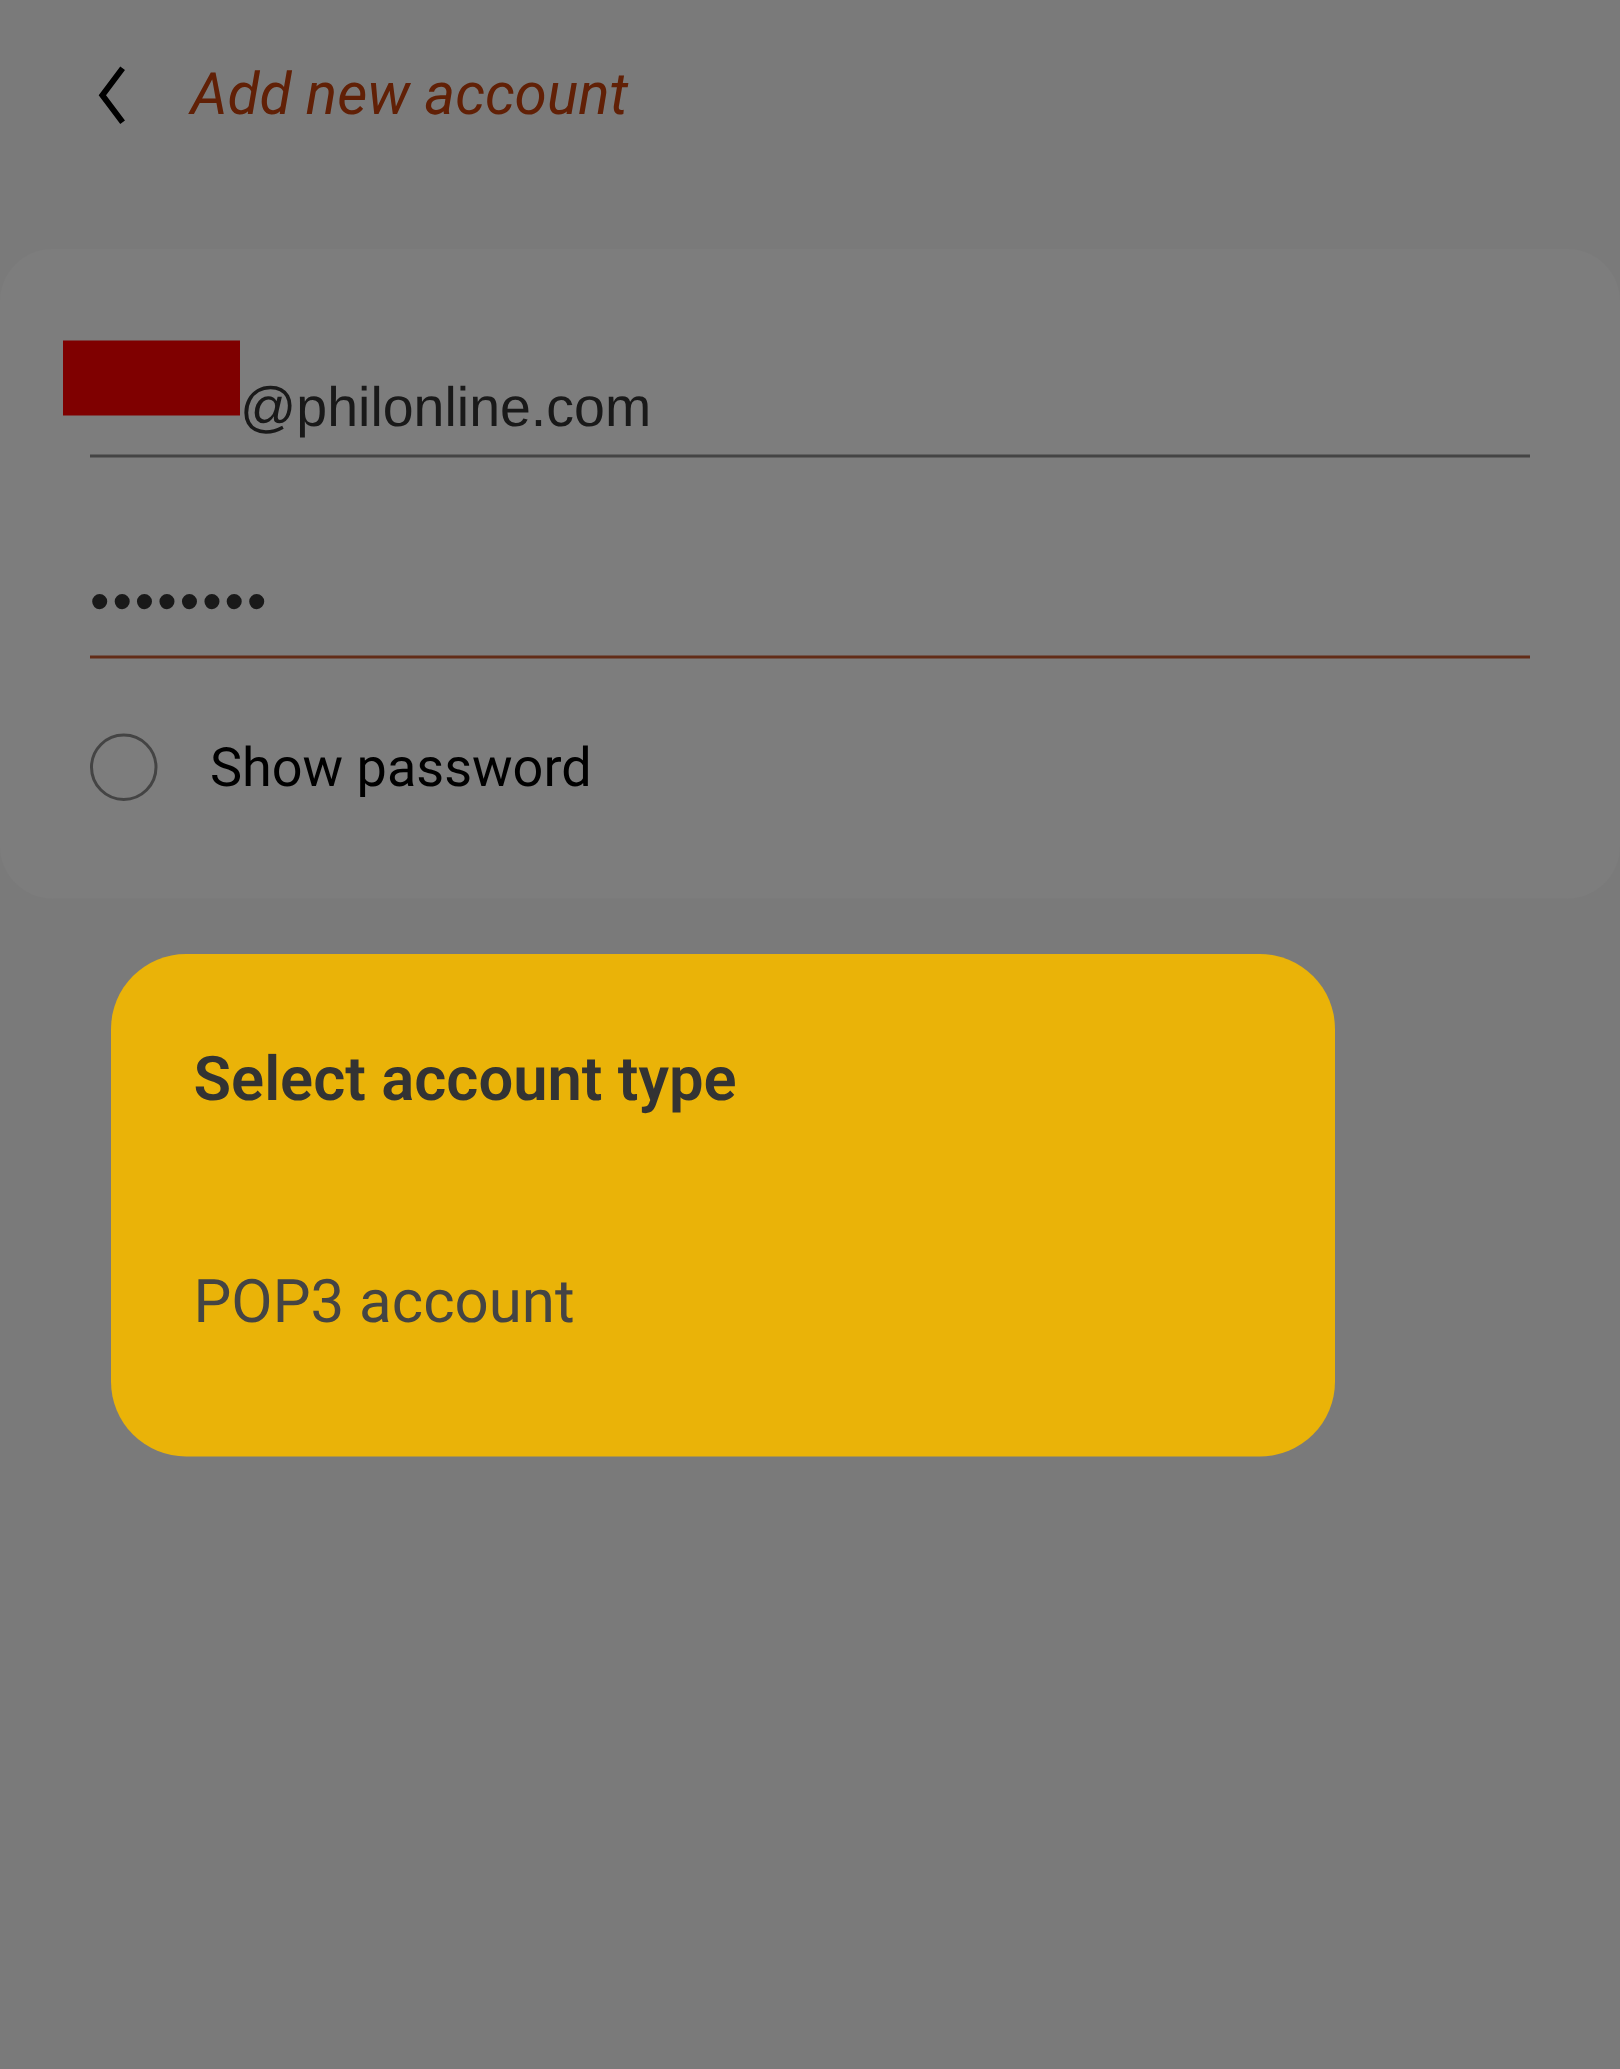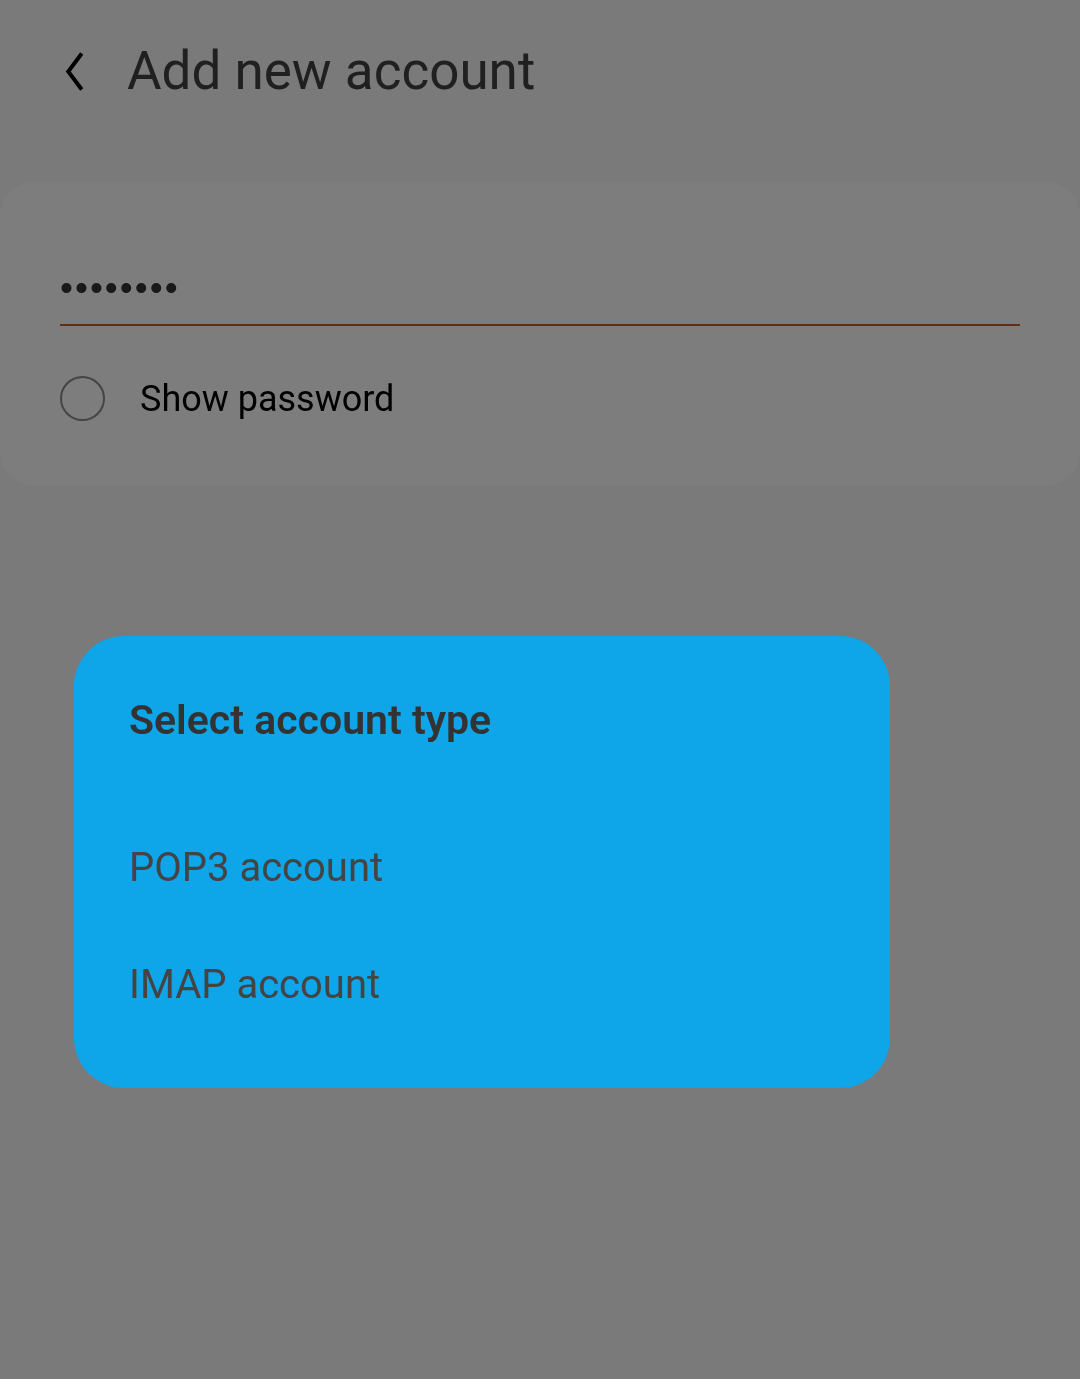--- a/index.html
+++ b/index.html
@@ -26,23 +26,24 @@
       display: flex;
       align-items: center;
       justify-content: center;
       margin-right: 37px;
     }
     .back-icon svg {
       width: 30px;
       height: 45px;
     }
     .page-title {
-      font-size: 53px;
-      color: #404040;
+      font-size: 39px;
+      color: #c2410c;
       font-weight: 400;
+      font-style: italic;
     }
     .card {
       background: #fafafa;
       margin: 50px 0 0 0;
       border-radius: 35px;
       padding: 85px 60px 65px 60px;
     }
     .input-row {
       position: relative;
       margin-bottom: 75px;
@@ -105,21 +106,21 @@
       width: 100%;
       height: 100%;
       background: rgba(0, 0, 0, 0.5);
       z-index: 10;
     }
     .dialog {
       position: absolute;
       left: 74px;
       top: 636px;
       width: 816px;
-      background: #0ea5e9;
+      background: #eab308;
       border-radius: 50px;
       z-index: 20;
       padding: 60px 55px 45px 55px;
     }
     .dialog-title {
       font-size: 41px;
       font-weight: 600;
       color: #333;
       margin-bottom: 65px;
     }
@@ -136,28 +137,31 @@
 <div class="header">
   <span class="back-icon">
     <svg viewBox="0 0 24 40" fill="none" stroke="#000" stroke-width="3.5">
       <polyline points="18,4 6,20 18,36"></polyline>
     </svg>
   </span>
   <span class="page-title">Add new account</span>
 </div>
 
 <div class="card">
+  <div class="input-row">
+    <div class="redacted-box"></div>
+    <input class="email-input" type="text" value="@philonline.com" style="">
+  </div>
   <div class="input-row password-row">
     <input class="password-input" type="text" value="••••••••" style="">
   </div>
   <div class="show-password-row">
     <div class="radio-circle"></div>
     <span class="show-password-label">Show password</span>
   </div>
 </div>
 
 <div class="overlay"></div>
 
 <div class="dialog">
   <div class="dialog-title">Select account type</div>
   <div class="dialog-option">POP3 account</div>
-  <div class="dialog-option">IMAP account</div>
 </div>
 
 </body></html>

